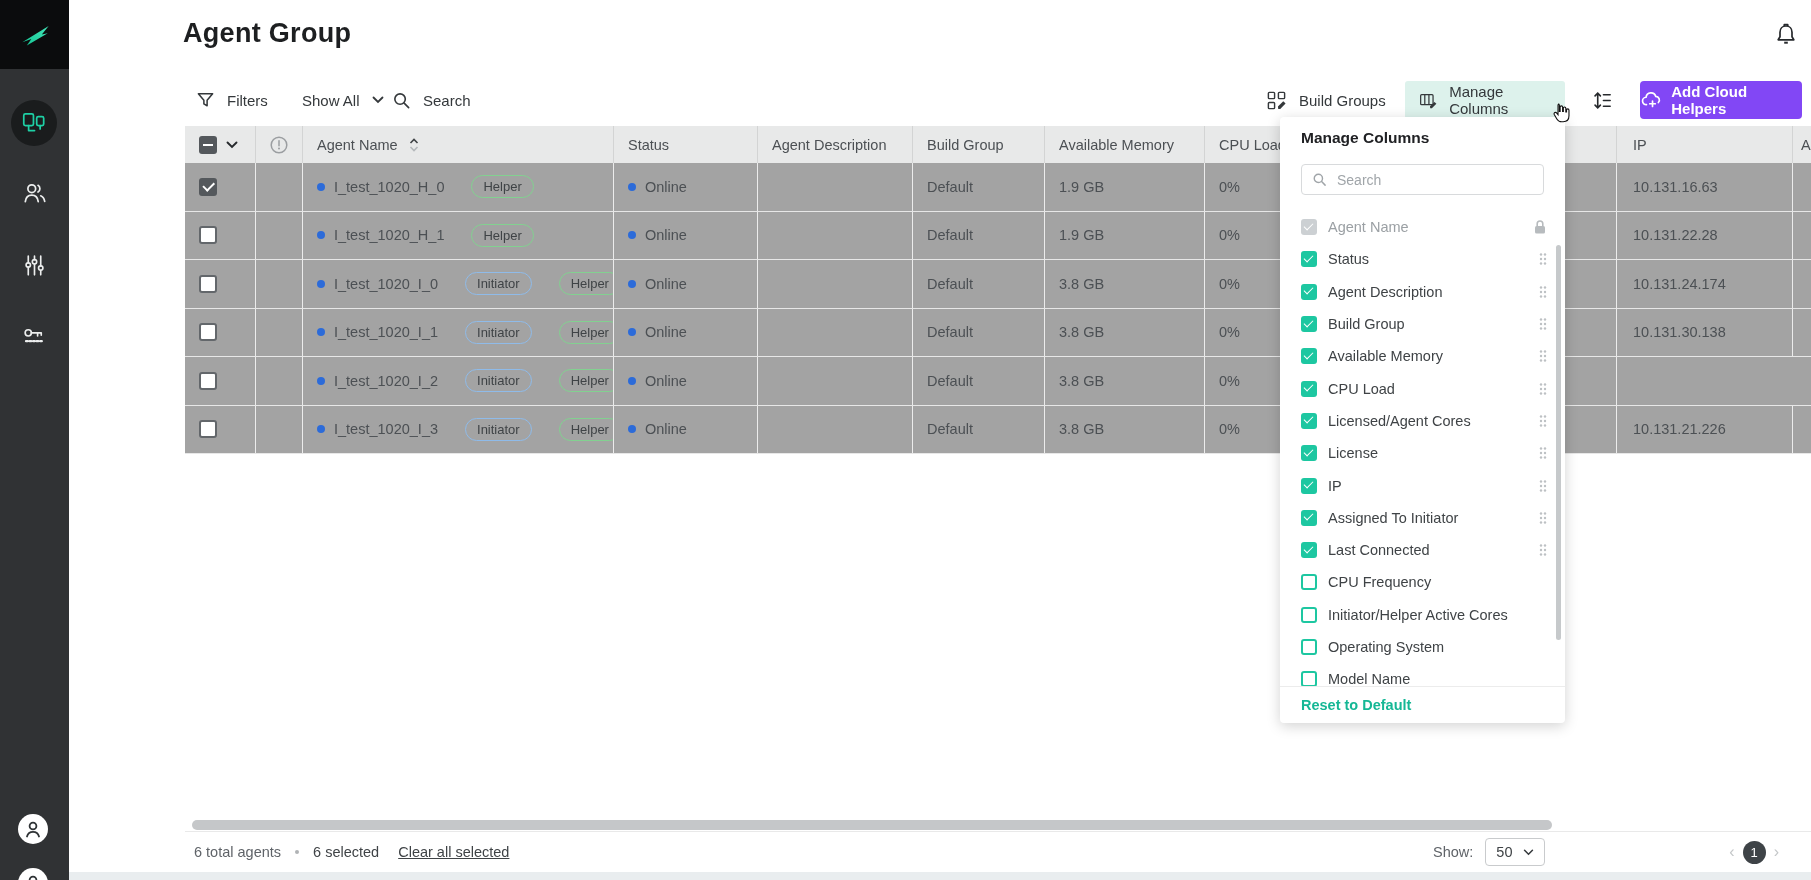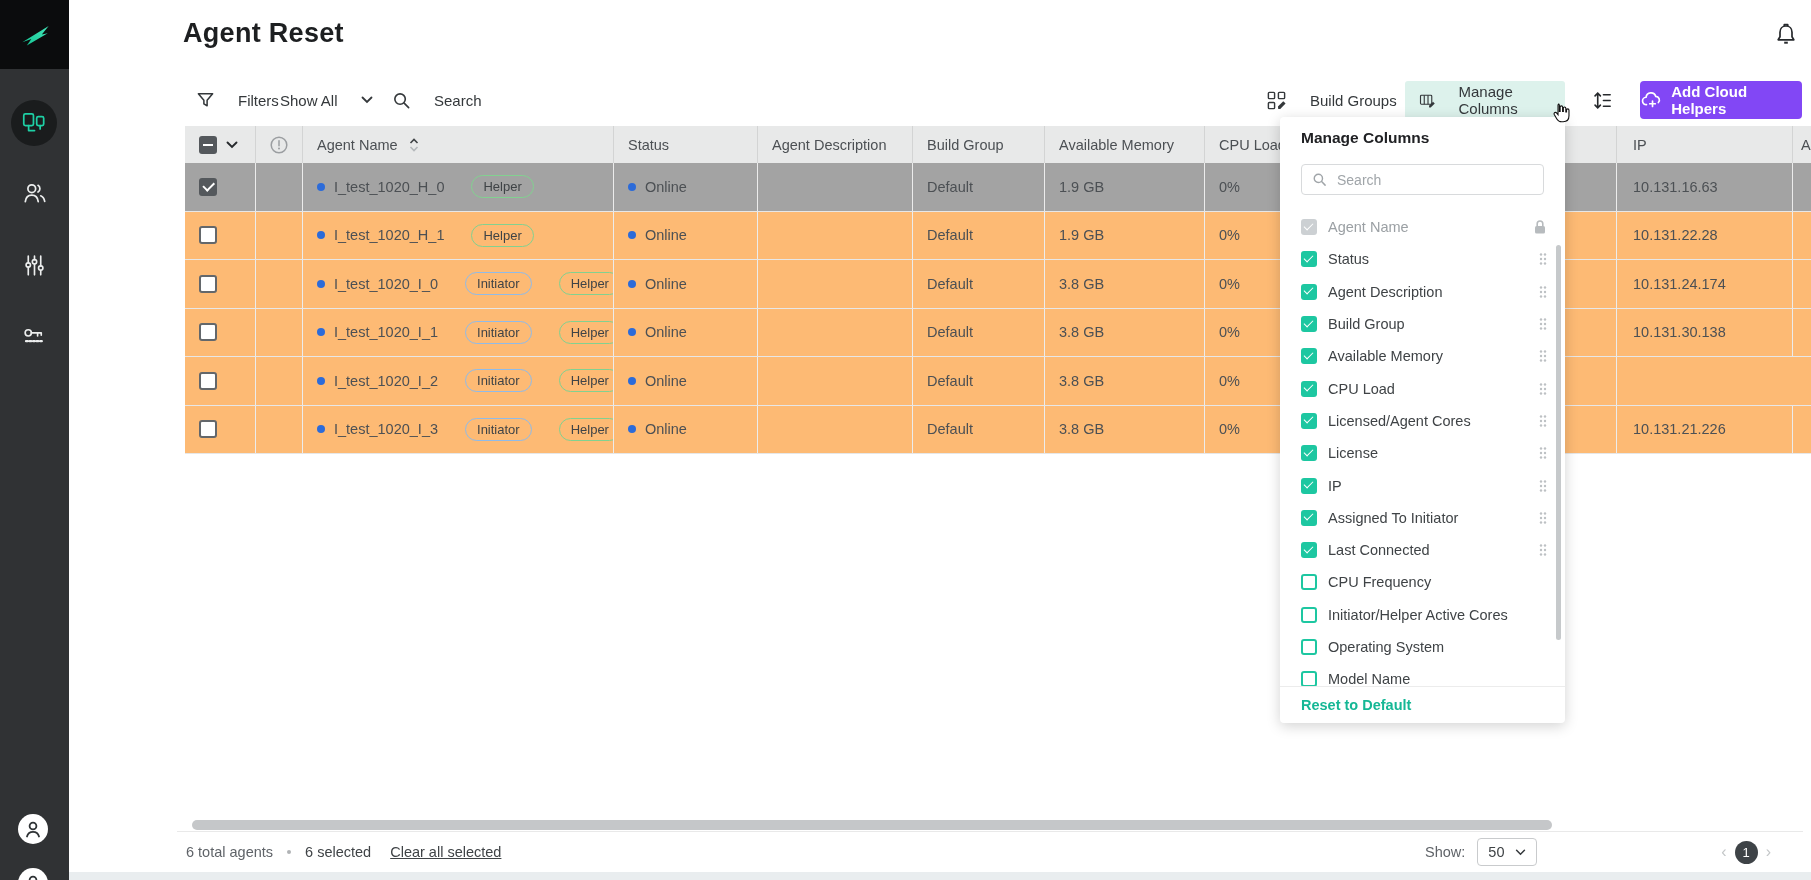--- a/index.html
+++ b/index.html
@@ -14,33 +14,33 @@
   .nav-circle{position:absolute;left:11px;top:100px;width:46px;height:46px;border-radius:50%;
               background:#1a1c1d;display:flex;align-items:center;justify-content:center}
   .nav-ic{position:absolute;left:20px;width:29px;height:29px;display:flex;align-items:center;justify-content:center}
   .avatar{position:absolute;left:18px;width:30px;height:30px}
 
   
   .page-title{position:absolute;left:183px;top:18px;font-size:27px;font-weight:700;color:#1d1f21;letter-spacing:.3px}
   .bell{position:absolute;left:1772px;top:21px;width:28px;height:28px;cursor:pointer}
 
   
-  .tbar-item{position:absolute;top:81px;height:38px;display:flex;align-items:center;gap:23px;
+  .tbar-item{position:absolute;top:81px;height:38px;display:flex;align-items:center;gap:12px;
              font-size:15px;color:#34383b;cursor:pointer}
   .mc-btn{background:#ddf2ec;border-radius:3px;padding:0 14px;left:1405px;width:160px;box-sizing:border-box}
   .add-btn{position:absolute;left:1640px;top:81px;width:162px;height:38px;background:#8247f5;border-radius:4px;
            display:flex;align-items:center;justify-content:center;gap:9px;color:#fff;
            font-size:15px;font-weight:700;cursor:pointer}
 
   
   .table{position:absolute;left:185px;top:126px;width:1626px}
   .thead{display:flex;height:37px;background:#e8e9e9}
   .th{box-sizing:border-box;display:flex;align-items:center;padding:0 14px;font-size:14.5px;
       font-weight:500;color:#4c5054;border-right:1px solid #d3d4d4}
-  .trow{display:flex;height:47.5px;border-bottom:1px solid #e7e7e7;background:#fdba74}
+  .trow{display:flex;height:47.5px;border-bottom:1px solid #e7e7e7;background:#a3a3a3}
   .trow.sel{background:#a3a3a3}
   .td{box-sizing:border-box;display:flex;align-items:center;padding:0 14px;font-size:14.5px;
       color:#4c5054;border-right:1px solid #ececec;overflow:hidden;white-space:nowrap}
   .c0{width:71px;justify-content:flex-start;padding-left:14px}
   .c1{width:47px;justify-content:center;padding:0}
   .c2{width:311px}.c3{width:144px}.c4{width:155px}.c5{width:132px}.c6{width:160px}
   .c7{width:125px}.c8{width:150px}.c9{width:137px}.c10{width:176px;padding:0 16px}
   .c11{flex:1;border-right:none;padding:0 0 0 8px}
   .cbx{width:18px;height:18px;border-radius:3px;box-sizing:border-box;position:relative;display:inline-block;cursor:pointer}
   .cbx.on{background:#54585c}
@@ -74,21 +74,21 @@
   .pcb.on::after,.pcb.lock::after{content:"";position:absolute;left:3px;top:3.5px;width:8px;height:4px;
        border-left:1.8px solid #fff;border-bottom:1.8px solid #fff;transform:rotate(-45deg)}
   .pcb.off{border:2px solid #1dc7a1;background:#fff}
   .mc-right{position:absolute;right:18px;top:50%;transform:translateY(-50%)}
   .mc-scroll{position:absolute;right:4px;top:128px;width:5px;height:395px;background:#c6c9cb;border-radius:3px;cursor:pointer}
   .mc-divider{position:absolute;left:0;top:569px;width:100%;border-top:1px solid #ececec}
   .reset-link{position:absolute;left:21px;top:580px;font-size:14.5px;font-weight:700;color:#15b795;cursor:pointer}
 
   
   .hscroll{position:absolute;left:192px;top:820px;width:1360px;height:10px;background:#c5c7c9;border-radius:5px;cursor:pointer}
-  .footer{position:absolute;left:177px;top:831px;width:1626px;height:41px;border-top:1px solid #e9e9e9;
+  .footer{position:absolute;left:185px;top:831px;width:1626px;height:41px;border-top:1px solid #e9e9e9;
           display:flex;align-items:center;font-size:14.5px;color:#5f6368;box-sizing:border-box}
   .f-sep{width:4px;height:4px;border-radius:50%;background:#b0b3b5;margin:0 14px}
   .clear-link{color:#3f4346;text-decoration:underline;margin-left:19px;cursor:pointer}
   .show-box{width:60px;height:28px;border:1px solid #c9cbcd;border-radius:4px;display:flex;align-items:center;
             justify-content:space-between;padding:0 10px;box-sizing:border-box;margin-left:12px;color:#3f4346;cursor:pointer}
   .pag{display:flex;align-items:center;gap:8px}
   .pag-chev{color:#c4c7c9;font-size:16px;cursor:pointer;user-select:none}
   .pag-num{width:23px;height:23px;border-radius:50%;background:#3e4347;color:#fff;font-size:13px;
            display:flex;align-items:center;justify-content:center;cursor:pointer}
   .bottom-strip{position:absolute;left:69px;top:872px;width:1742px;height:8px;background:#e9edef}
@@ -148,36 +148,36 @@
     </svg>
   </div>
   <div class="avatar" style="top:868px">
     <svg width="30" height="30" viewBox="0 0 30 30">
       <circle cx="15" cy="15" r="15" fill="#fff"></circle>
       <circle cx="15" cy="12" r="3.4" fill="none" stroke="#2e3235" stroke-width="1.8"></circle>
     </svg>
   </div>
 </div>
 
-<div class="page-title">Agent Reset</div>
+<div class="page-title">Agent Group</div>
 <div class="bell">
   <svg width="28" height="28" viewBox="0 0 28 28" fill="none" stroke="#26292c" stroke-width="1.7" stroke-linejoin="round">
     <path d="M14 5c-3.6 0-6 2.7-6 6.2v4.6l-1.8 3h15.6l-1.8-3v-4.6C20 7.7 17.6 5 14 5z"></path>
     <path d="M12.3 5V3.6h3.4V5"></path>
     <path d="M12.2 21.7h3.6" stroke-width="2"></path>
   </svg>
 </div>
 
 <div class="tbar-item" style="left:196px">
   <svg width="19" height="19" viewBox="0 0 20 20" fill="none" stroke="#34383b" stroke-width="1.6" stroke-linejoin="round">
     <path d="M2.5 3h15l-5.8 6.8v5.7l-3.4-1.9V9.8L2.5 3z"></path>
   </svg>
   <span>Filters</span>
 </div>
-<div class="tbar-item" style="left:280px">
+<div class="tbar-item" style="left:302px">
   <span>Show All</span>
   <svg width="12" height="8" viewBox="0 0 12 8" fill="none" stroke="#34383b" stroke-width="1.8" stroke-linecap="round">
     <path d="M1.5 1.5L6 6l4.5-4.5"></path>
   </svg>
 </div>
 <div class="tbar-item" style="left:392px">
   <svg width="19" height="19" viewBox="0 0 20 20" fill="none" stroke="#34383b" stroke-width="1.7">
     <circle cx="8.5" cy="8.5" r="5.5"></circle>
       <path d="M12.8 12.8L17.5 17.5" stroke-linecap="round"></path>
   </svg>

